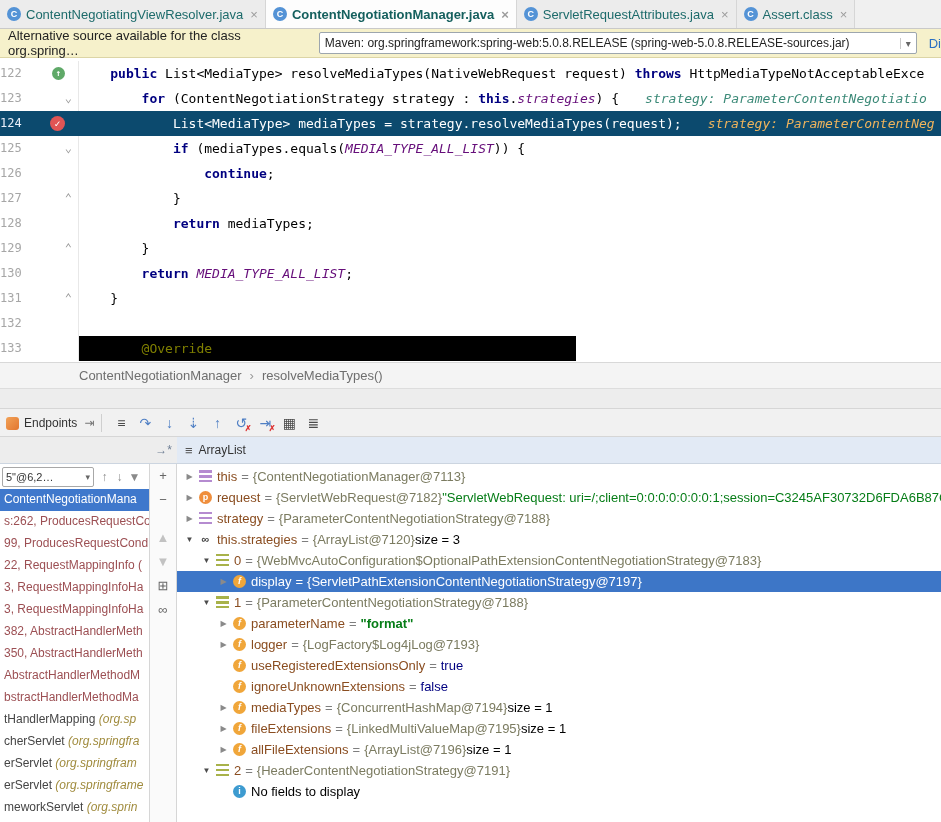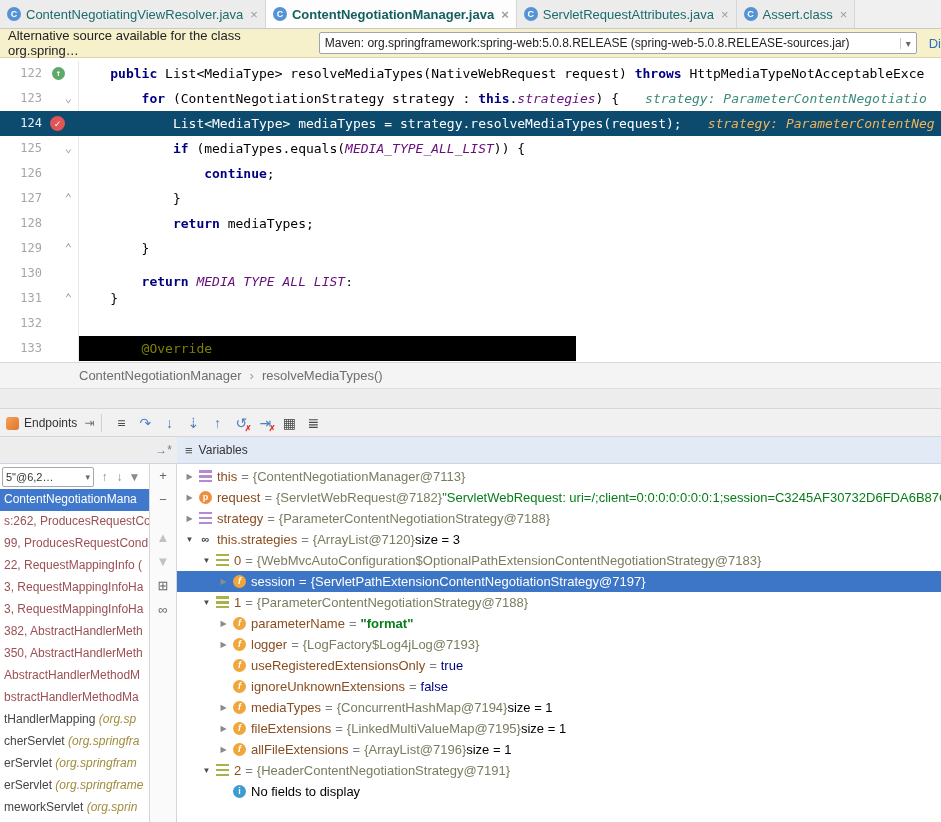--- a/index.html
+++ b/index.html
@@ -23,21 +23,21 @@
   .notif-combo{margin-left:10px;width:586px;height:20px;background:#fff;border:1px solid #9da6ae;
                border-radius:2px;display:flex;align-items:center;justify-content:space-between;
                font-size:12px;color:#222;padding:0 5px;flex:none;overflow:hidden;white-space:nowrap}
   .combo-arrow{color:#666;font-size:10px;border-left:1px solid #c9c9c9;padding-left:5px;margin-left:5px}
   .notif-link{color:#2a6fc2;margin-left:12px;white-space:nowrap}
 
   
   .editor{position:absolute;top:58px;left:0;width:100%;height:304px;background:#fff;
           font-family:"DejaVu Sans Mono",monospace;font-size:13px;padding-top:3px;box-sizing:border-box;overflow:hidden}
   .line{display:flex;height:25px;position:relative}
-  .ln{width:42px;flex:none;text-align:right;color:#a6a6a6;font-size:12px;line-height:25px}
+  .ln{width:42px;flex:none;text-align:left;color:#a6a6a6;font-size:12px;line-height:25px}
   .gut{width:36px;flex:none;position:relative;border-right:1px solid #e8e8e8}
   .code{flex:1;line-height:25px;white-space:pre;overflow:hidden}
   .seg.kw{color:#000080;font-weight:bold}
   .seg.field{color:#660e7a;font-style:italic}
   .seg.plain{color:#000}
   .seg.hint{color:#3c8a78;font-style:italic;margin-left:26px}
   .seg.hint-exec{color:#f0b45c;font-style:italic;margin-left:26px}
   .seg.ann{color:#808000}
   .line.exec{background:#0c4a6e}
   .line.exec .ln{color:#eaf0fb}
@@ -204,21 +204,21 @@
     <div class="line">
       <span class="ln">129</span>
       <span class="gut">
         <span class="fold">⌃</span>
       </span>
       <span class="code" style="padding-left: 8ch;"><span class="seg plain">}</span></span>
     </div>
     <div class="line">
       <span class="ln">130</span>
       <span class="gut"></span>
-      <span class="code" style="padding-left: 8ch; margin-top: 8px;"><span class="seg kw">return </span><span class="seg field">MEDIA_TYPE_ALL_LIST</span><span class="seg plain">;</span></span>
+      <span class="code" style="padding-left: 8ch;"><span class="seg kw">return </span><span class="seg field">MEDIA_TYPE_ALL_LIST</span><span class="seg plain">;</span></span>
     </div>
     <div class="line">
       <span class="ln">131</span>
       <span class="gut">
         <span class="fold">⌃</span>
       </span>
       <span class="code" style="padding-left: 4ch;"><span class="seg plain">}</span></span>
     </div>
     <div class="line">
       <span class="ln">132</span>
@@ -256,21 +256,21 @@
       <span class="dbg-ic c-blue">⇥<span class="badge-x">✗</span></span>
       <span class="dbg-ic c-dark">▦</span>
       <span class="dbg-ic c-dark">≣</span>
     </span>
 </div>
 
 <div class="vars-header">
   <span class="addwatch">→*</span>
   <span class="vars-header-right">
     <span class="vh-icon">≡</span>
-    <span>Variables</span>
+    <span>ArrayList</span>
   </span>
 </div>
 
 <div class="frames">
   <div class="frames-top">
     <span class="frames-combo">
       <span>5"@6,2…</span>
       <span style="color:#666;font-size:9px">▾</span>
     </span>
     <span id="frames-hicons" style="display:flex">
@@ -342,21 +342,21 @@
     <div class="vrow" style="padding-left: 23px;">
       <span class="chev d">▼</span>
       <span class="vic elem"></span>
       <span class="nm">0</span>
       <span class="eq">=</span>
       <span class="seg ref">{WebMvcAutoConfiguration$OptionalPathExtensionContentNegotiationStrategy@7183}</span>
     </div>
     <div class="vrow selected" style="padding-left: 40px;">
       <span class="chev">▶</span>
       <span class="vic field">f</span>
-      <span class="nm">session</span>
+      <span class="nm">display</span>
       <span class="eq">=</span>
       <span class="seg ref">{ServletPathExtensionContentNegotiationStrategy@7197}</span>
     </div>
     <div class="vrow" style="padding-left: 23px;">
       <span class="chev d">▼</span>
       <span class="vic elem"></span>
       <span class="nm">1</span>
       <span class="eq">=</span>
       <span class="seg ref">{ParameterContentNegotiationStrategy@7188}</span>
     </div>

